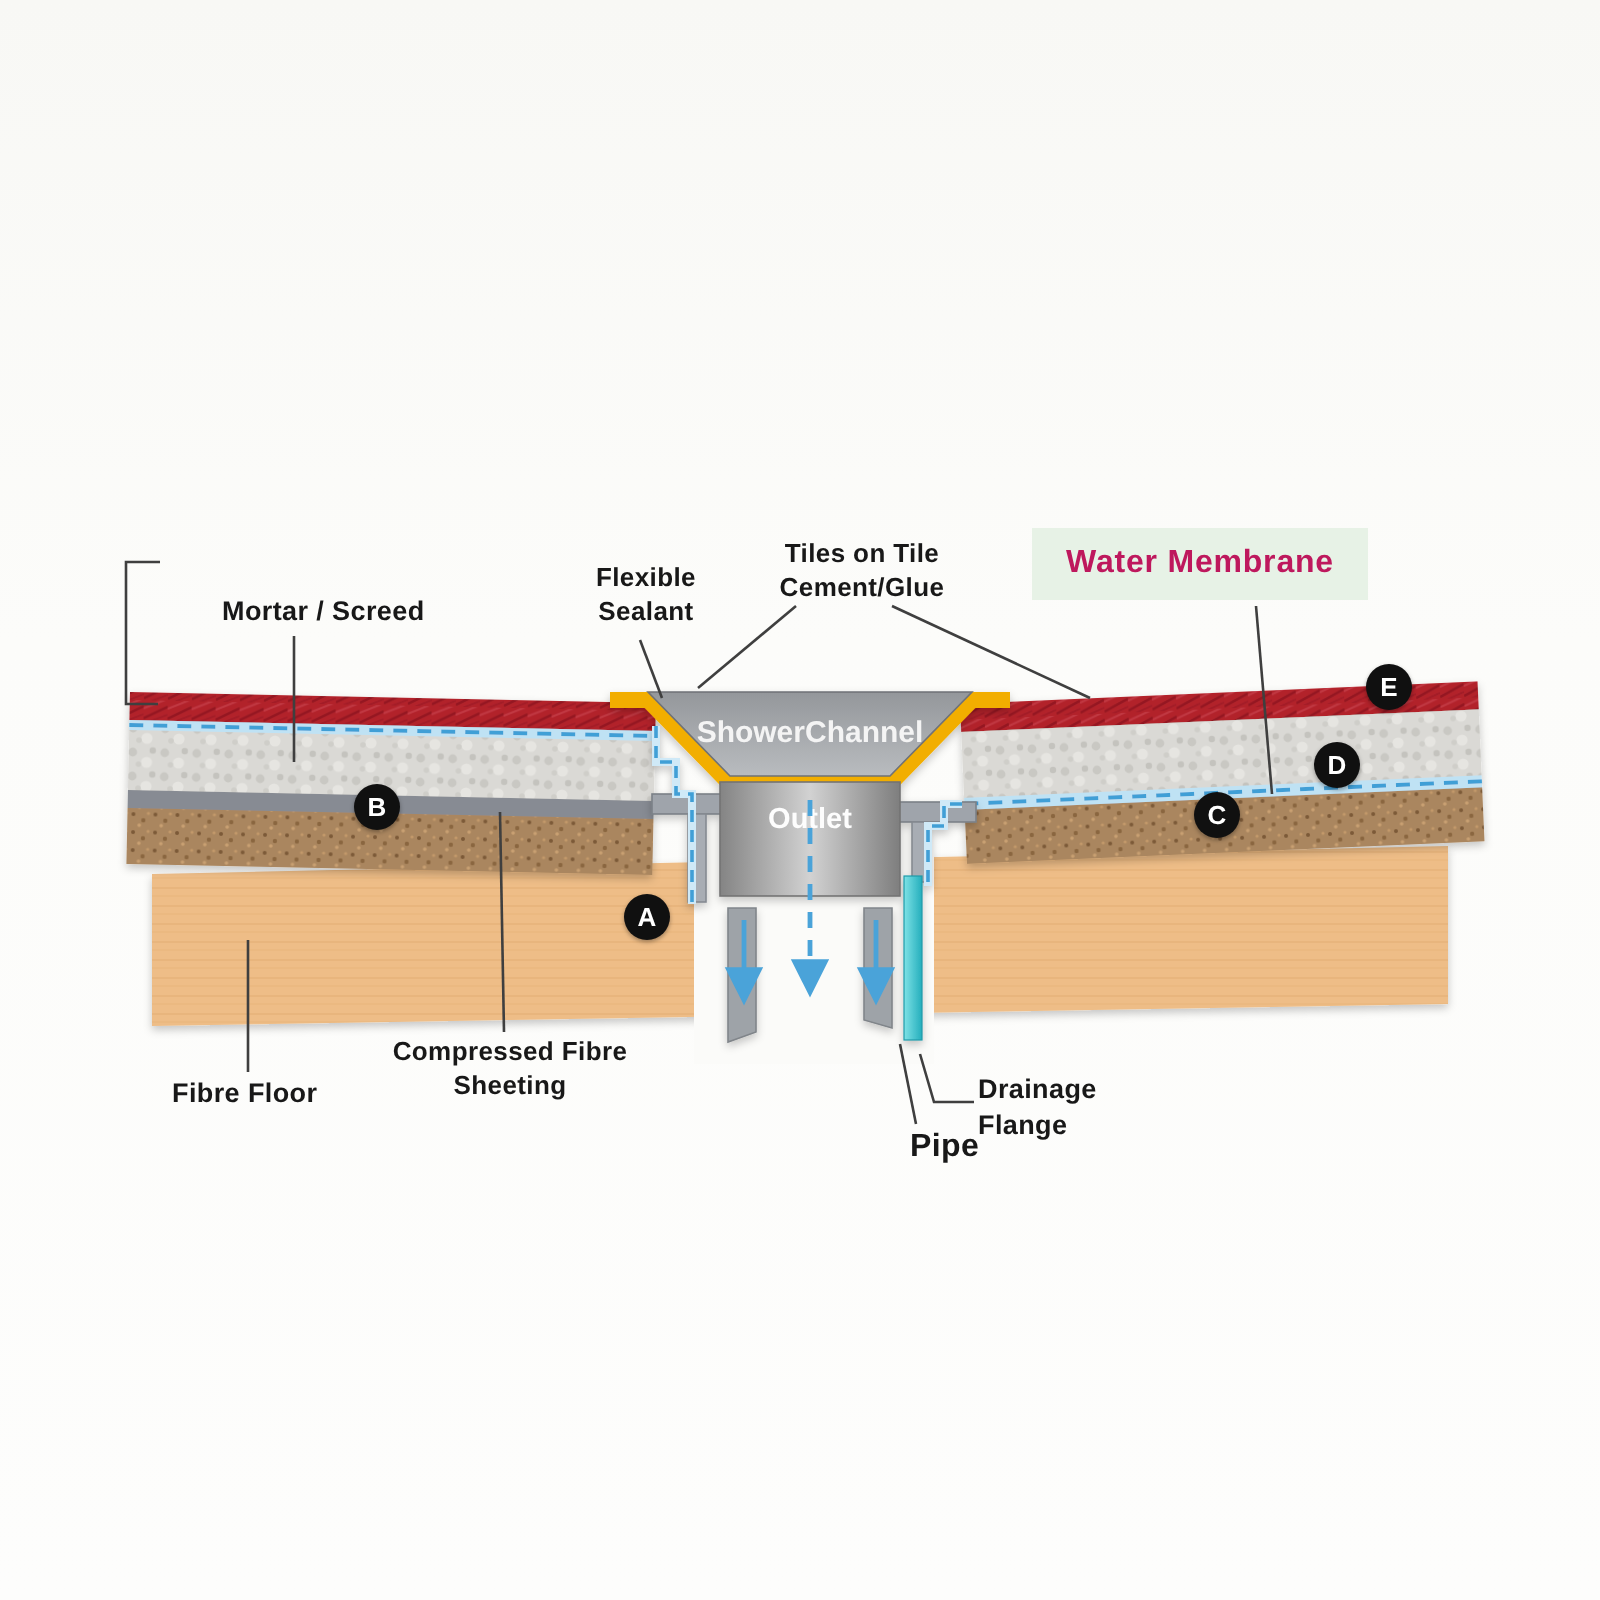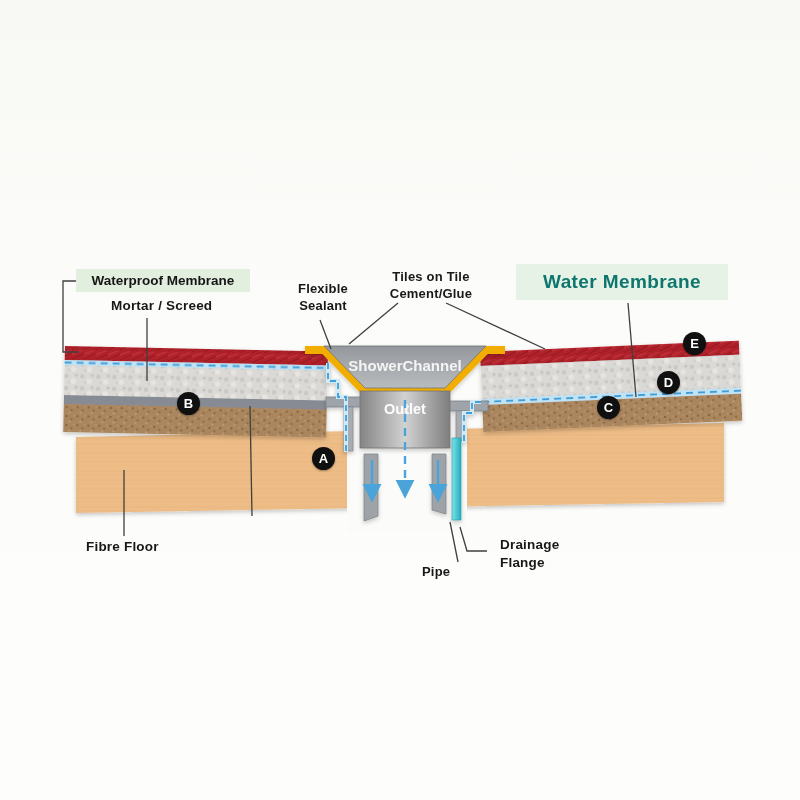--- a/index.html
+++ b/index.html
@@ -5,22 +5,22 @@
   *{margin:0;padding:0;box-sizing:border-box}
   html,body{width:800px;height:800px}
   body{font-family:"Liberation Sans",sans-serif;background:#ffffff;position:relative;overflow:hidden}
   .canvas{position:absolute;inset:0;background:linear-gradient(180deg,#f8f8f5 0%,#fcfcfa 40%,#fdfdfc 100%)}
   svg.overlay{position:absolute;left:0;top:0;display:block}
   .lbl{position:absolute;color:#181818;font-size:13.5px;font-weight:600;line-height:1.3;white-space:pre-line;letter-spacing:.2px}
   .lbl.center{text-align:center}
   .lbl.bold{font-weight:700}
   .greenbox{position:absolute;left:76px;top:269px;width:174px;height:23px;background:#e2efdf;
     display:flex;align-items:center;justify-content:center;font-size:13.5px;font-weight:600;color:#161616}
-  .titlebox{position:absolute;left:516px;top:264px;width:212px;height:36px;background:#e7f2e6;
-    display:flex;align-items:center;justify-content:center;font-size:19px;font-weight:700;color:#0f766e;letter-spacing:.4px}
+  .titlebox{position:absolute;left:516px;top:264px;width:168px;height:36px;background:#e7f2e6;
+    display:flex;align-items:center;justify-content:center;font-size:16px;font-weight:700;color:#be185d;letter-spacing:.4px}
   .badge{position:absolute;width:23px;height:23px;border-radius:50%;background:#101010;color:#ffffff;
     font-size:13px;font-weight:700;display:flex;align-items:center;justify-content:center;
     box-shadow:0 1px 2px rgba(0,0,0,.35)}
 </style>
 </head>
 <body>
 
 <div class="canvas">
 
 <svg class="overlay" width="800" height="800" viewBox="0 0 800 800">
@@ -129,38 +129,39 @@
     <line x1="398" y1="303" x2="349" y2="344"></line>
     <line x1="446" y1="303" x2="545" y2="349"></line>
     <line x1="628" y1="303" x2="636" y2="397"></line>
     <line x1="252" y1="516" x2="250" y2="406"></line>
     <line x1="124" y1="536" x2="124" y2="470"></line>
     <line x1="458" y1="562" x2="450" y2="522"></line>
     <polyline points="487,551 467,551 460,527"></polyline>
   </g>
 </svg>
 
-<div class="greenbox">Waterproof Membrane</div>
 
 <div class="lbl" style="left:111px;top:297px">Mortar / Screed</div>
 
 <div class="lbl center" style="left:284px;top:281px;width:78px;font-size:13px">Flexible
 Sealant</div>
 
 <div class="lbl center" style="left:381px;top:269px;width:100px;font-size:13px">Tiles on Tile
 Cement/Glue</div>
 
 <div class="titlebox">Water Membrane</div>
 
 <div class="lbl" style="left:86px;top:538px">Fibre Floor</div>
 
+<div class="lbl center" style="left:193px;top:518px;width:124px;font-size:13px">Compressed Fibre
+Sheeting</div>
 
-<div class="lbl bold" style="left:422px;top:564px;font-size:13px">Pipe</div>
+<div class="lbl bold" style="left:455px;top:564px;font-size:16px">Pipe</div>
 
-<div class="lbl bold" style="left:500px;top:536px">Drainage
+<div class="lbl bold" style="left:489px;top:536px">Drainage
 Flange</div>
 
 <div class="badge" style="left:312px;top:447px">A</div>
 <div class="badge" style="left:177px;top:392px">B</div>
 <div class="badge" style="left:597px;top:396px">C</div>
 <div class="badge" style="left:657px;top:371px">D</div>
 <div class="badge" style="left:683px;top:332px">E</div>
 
 </div>
 

